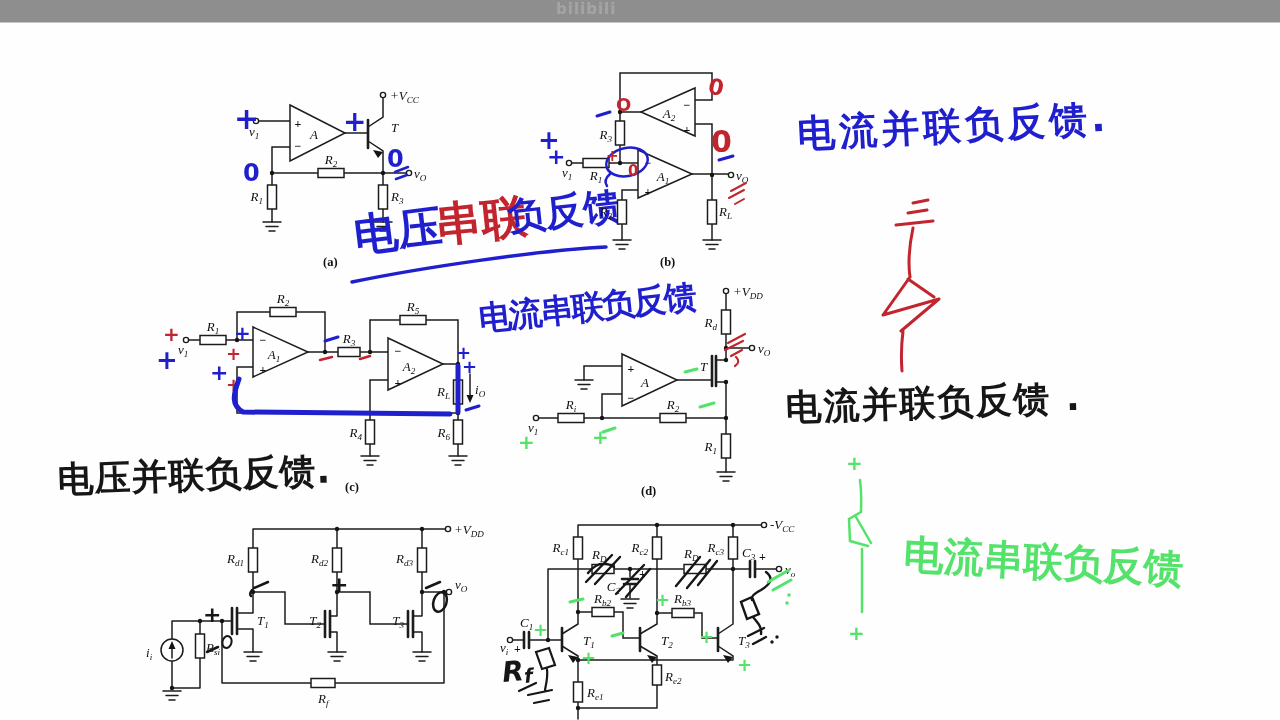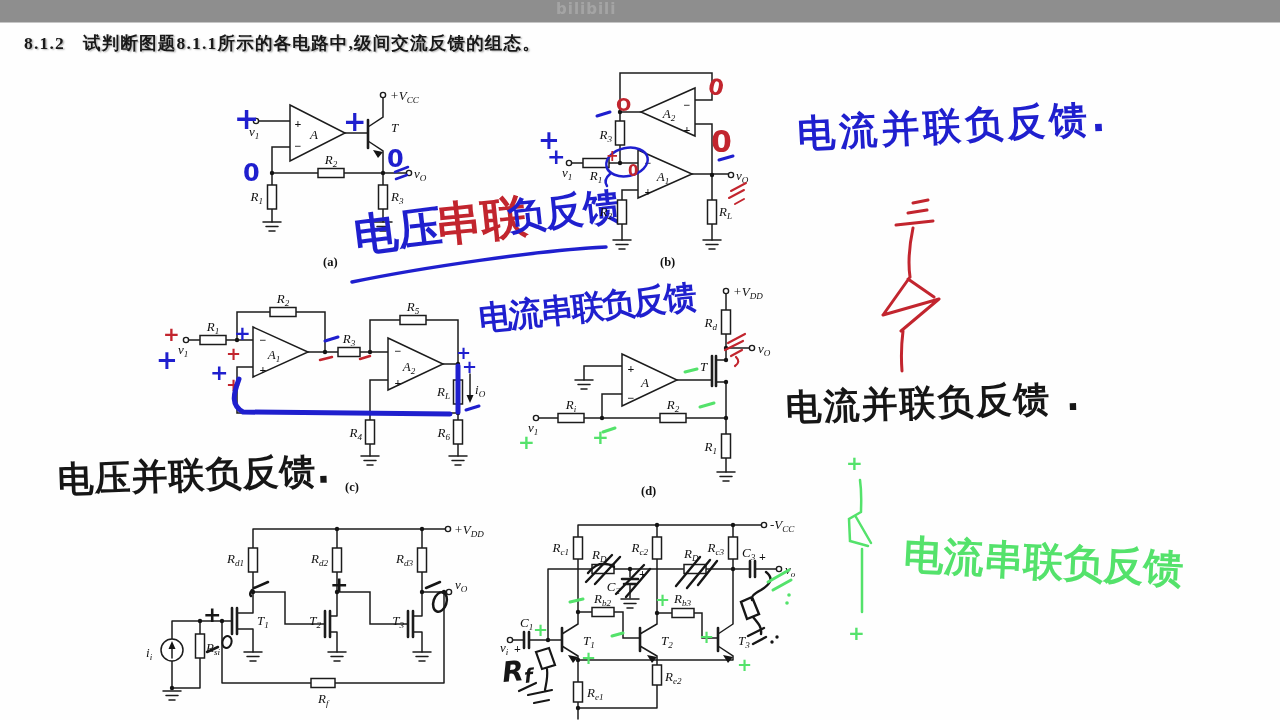--- a/index.html
+++ b/index.html
@@ -25,23 +25,20 @@
   .sR{stroke:#c2252e;fill:none;stroke-linecap:round;}
   .sG{stroke:#54e26b;fill:none;stroke-linecap:round;}
   .sK{stroke:#161616;fill:none;stroke-linecap:round;}
 </style>
 </head>
 <body>
 
 <div class="stage">
   <div class="topbar">
     <span class="wm">bilibili</span>
-  </div>
-  <div class="title">
-    <span class="tnum">8.1.2</span><span>试判断图题8.1.1所示的各电路中,级间交流反馈的组态。</span>
   </div>
 
   <svg width="1280" height="720" viewBox="0 0 1280 720">
     <defs>
       <path id="gnd" d="M-9,0H9 M-6,4.5H6 M-3,9H3"></path>
       <circle id="term" r="2.6" fill="#fff" stroke="#1c1c1c" stroke-width="1.4"></circle>
     </defs>
 
     <g>
       <path class="w" d="M258,121H290 M290,147H272V173 M345,133H368 M368,127L383,117V98 M368,141L383,151V173 M272,173H318 M344,173H407 M272,173V185 M272,209V222 M383,173V185 M383,209V222"></path>

